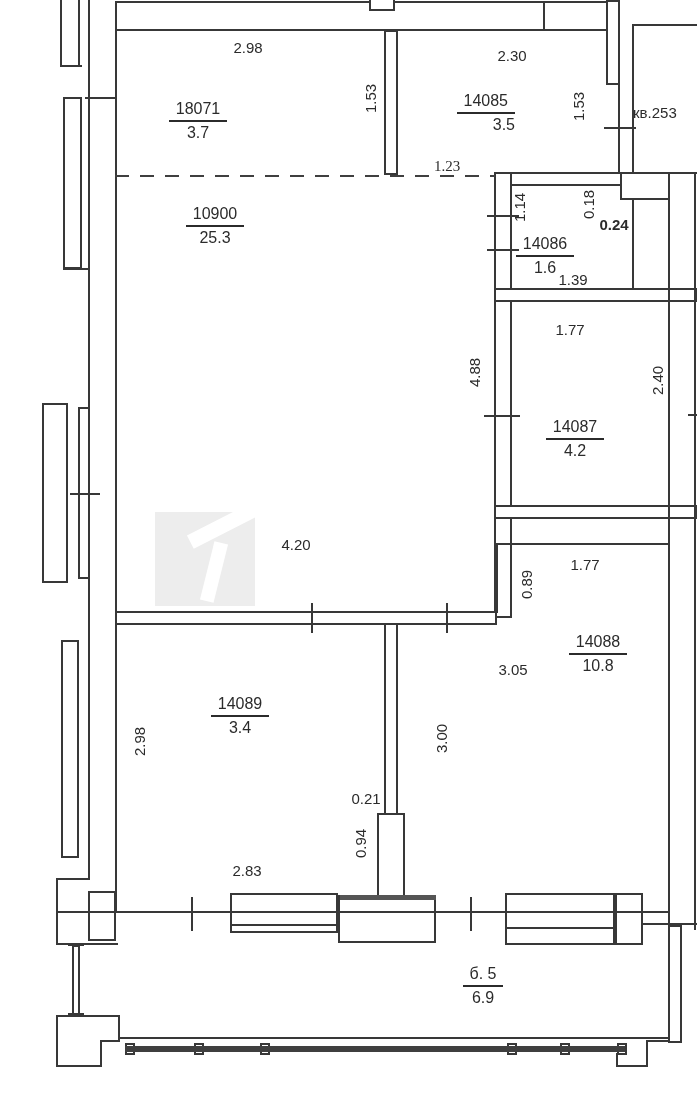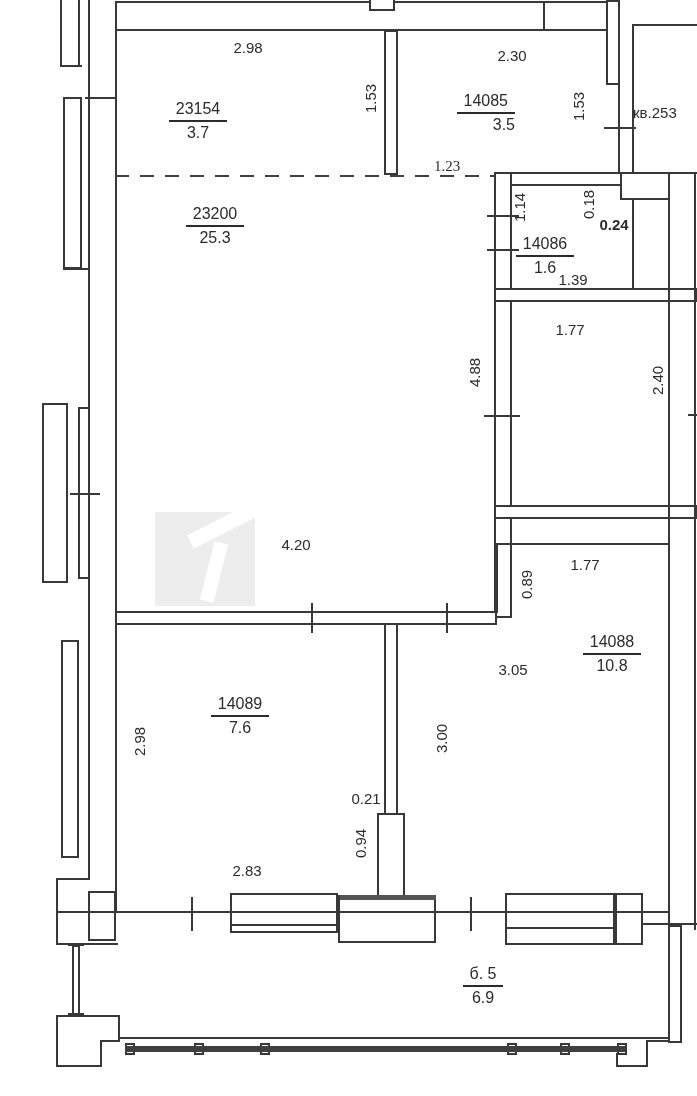--- a/index.html
+++ b/index.html
@@ -114,42 +114,46 @@
   <div class="ln" style="left:507px;top:927px;width:106px;height:2px;"></div>
   <div class="ln" style="left:616px;top:1053px;width:2px;height:14px;"></div>
   <div class="ln" style="left:616px;top:1065px;width:32px;height:2px;"></div>
   <div class="ln" style="left:646px;top:1040px;width:2px;height:27px;"></div>
   <div class="ln" style="left:646px;top:1040px;width:22px;height:2px;"></div>
   <div class="ln dark" style="left:340px;top:895px;width:96px;height:5px;"></div>
   <div class="ln glz" style="left:125px;top:1046px;width:500px;height:6px;"></div>
   <div class="dash" style="left:115px;top:175px;width:380px;"></div>
 
   <div class="room" style="left:143px;top:100px;">
-    <div class="room-id">23154</div>
+    <div class="room-id">18071</div>
     <div class="room-area">3.7</div>
   </div>
   <div class="room" style="left:405px;top:92px;text-align:right;">
     <div class="room-id">14085</div>
     <div class="room-area">3.5</div>
   </div>
   <div class="room" style="left:160px;top:205px;">
-    <div class="room-id">23200</div>
+    <div class="room-id">10900</div>
     <div class="room-area">25.3</div>
   </div>
   <div class="room" style="left:490px;top:235px;">
     <div class="room-id">14086</div>
     <div class="room-area">1.6</div>
   </div>
-  <div class="room" style="left:557px;top:633px;">
+  <div class="room" style="left:520px;top:418px;">
+    <div class="room-id">14087</div>
+    <div class="room-area">4.2</div>
+  </div>
+  <div class="room" style="left:543px;top:633px;">
     <div class="room-id">14088</div>
     <div class="room-area">10.8</div>
   </div>
   <div class="room" style="left:185px;top:695px;">
     <div class="room-id">14089</div>
-    <div class="room-area">7.6</div>
+    <div class="room-area">3.4</div>
   </div>
   <div class="room" style="left:428px;top:965px;">
     <div class="room-id">б. 5</div>
     <div class="room-area">6.9</div>
   </div>
 
   <div class="kv" style="left:633px;top:104px;">кв.253</div>
 
   <div class="dim" style="left:213px;top:39px;">2.98</div>
   <div class="dim" style="left:477px;top:47px;">2.30</div>

